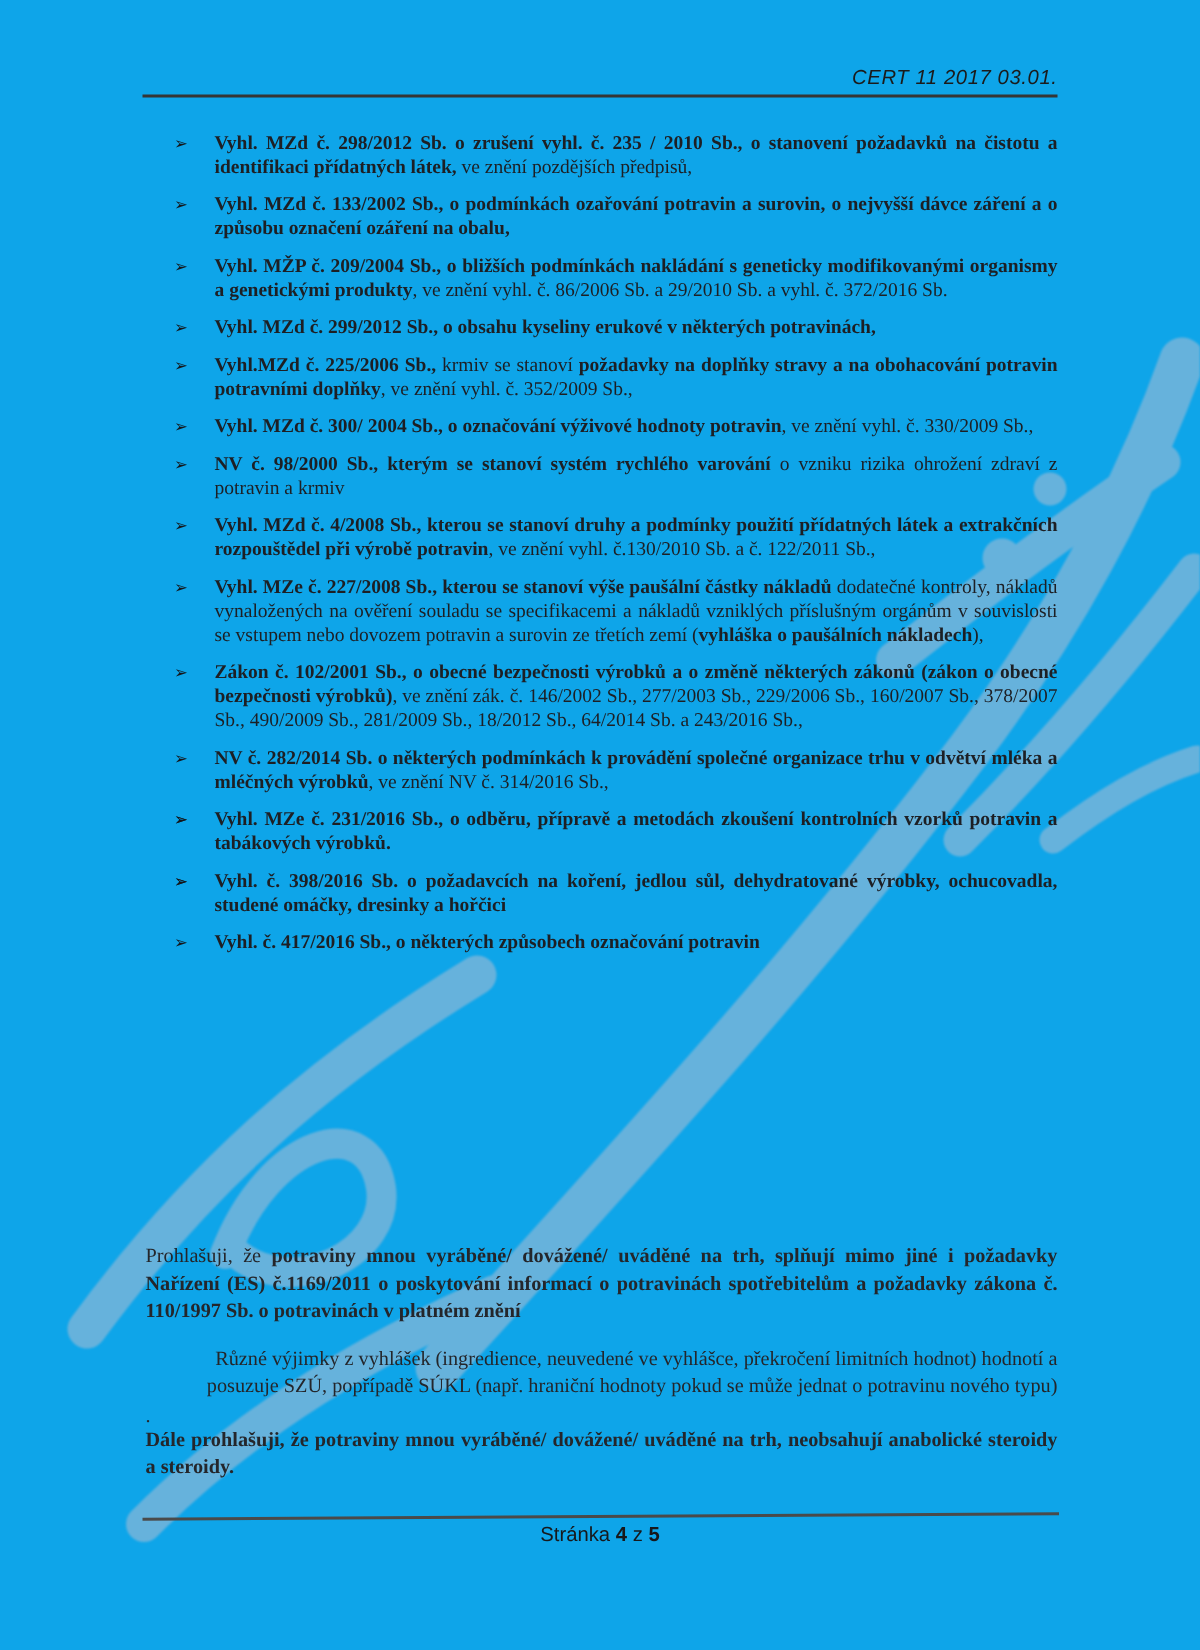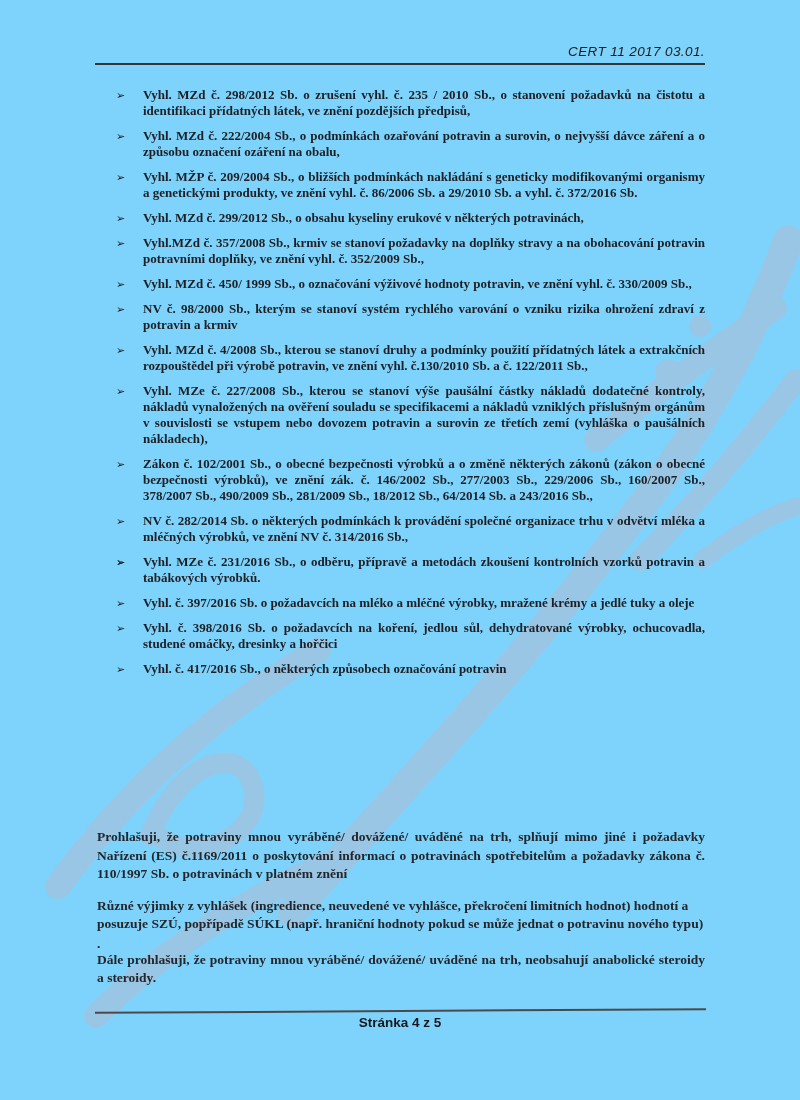--- a/index.html
+++ b/index.html
@@ -1,18 +1,18 @@
 <!DOCTYPE html>
 <html lang="cs"><head>
 <meta charset="utf-8">
 <style>
   html,body{margin:0;padding:0;background:#e9e9e9;}
   .page{
     position:relative;width:800px;height:1100px;margin:0 auto;
-    background:#7dd3fc;overflow:hidden;
+    background:#0ea5e9;overflow:hidden;
     font-family:"Liberation Serif",serif;color:#1e2024;
   }
   
   .wm{position:absolute;left:0;top:0;z-index:0;filter:blur(.7px);opacity:.55;}
   
   .content{position:relative;z-index:1;padding:44px 95px 0 95px;}
   .header-text{
     text-align:right;font-family:"Liberation Sans",sans-serif;
     font-style:italic;font-size:13.5px;letter-spacing:.4px;color:#1b1b1b;
     margin:0 0 4px 0;
@@ -20,25 +20,25 @@
   .header-rule{border:0;border-top:2px solid #353535;margin:0 0 22px 0;height:0;}
   ul.reg-list{list-style:none;margin:0;padding:0;}
   ul.reg-list li{
     position:relative;padding-left:48px;margin:0 0 9px 0;
     font-size:13px;line-height:16px;text-align:justify;color:#1d1f24;
   }
   .bullet{
     position:absolute;left:21px;top:1px;font-size:11px;color:#14161a;
     font-family:"DejaVu Sans",sans-serif;
   }
-  .seg{font-weight:bold;}
+  .seg{font-weight:normal;}
   .seg-b{font-weight:bold;}
   .paras{position:absolute;left:97px;right:95px;top:828px;z-index:1;}
   .para{font-size:13.5px;line-height:18.5px;margin:0 0 13px 0;text-align:justify;color:#24262b;}
-  .para.exceptions-note{text-align:left;margin-bottom:4px;}
+  .para.exceptions-note{text-align:right;margin-bottom:4px;}
   .para.stray-period{line-height:11px;margin:0 0 2px 0;}
   .para.steroids-declaration{margin-bottom:12px;}
   .footer-rule{
     position:absolute;left:95px;right:94px;top:1010px;height:0;z-index:1;
     border-top:2px solid #4a4a4a;transform:rotate(-0.35deg);
   }
   .footer-text{
     position:absolute;left:0;right:0;top:1015px;z-index:1;text-align:center;
     font-family:"Liberation Sans",sans-serif;font-size:13.5px;color:#17181b;
   }
@@ -61,33 +61,33 @@
       <circle id="wm-dot2" cx="700" cy="326" r="11" stroke="none" fill="#afbdd2"></circle>
     </g>
   </svg>
 
   <div class="content">
     <p class="header-text">CERT 11 2017 03.01.</p>
     <hr class="header-rule">
 
     <ul class="reg-list">
         <li><span class="bullet">➢</span><span class="seg seg-b">Vyhl. MZd č. 298/2012 Sb. o zrušení vyhl. č. 235 / 2010 Sb., o stanovení požadavků na čistotu a identifikaci přídatných látek,</span><span class="seg"> ve znění pozdějších předpisů,</span></li>
-        <li><span class="bullet">➢</span><span class="seg seg-b">Vyhl. MZd č. 222/2004 Sb., o podmínkách ozařování potravin a surovin, o nejvyšší dávce záření a o způsobu označení ozáření na obalu,</span></li>
+        <li><span class="bullet">➢</span><span class="seg seg-b">Vyhl. MZd č. 133/2002 Sb., o podmínkách ozařování potravin a surovin, o nejvyšší dávce záření a o způsobu označení ozáření na obalu,</span></li>
         <li><span class="bullet">➢</span><span class="seg seg-b">Vyhl. MŽP č. 209/2004 Sb., o bližších podmínkách nakládání s geneticky modifikovanými organismy a genetickými produkty</span><span class="seg">, ve znění vyhl. č. 86/2006 Sb. a 29/2010 Sb. a vyhl. č. 372/2016 Sb.</span></li>
         <li><span class="bullet">➢</span><span class="seg seg-b">Vyhl. MZd č. 299/2012 Sb., o obsahu kyseliny erukové v některých potravinách,</span></li>
-        <li><span class="bullet">➢</span><span class="seg seg-b">Vyhl.MZd č. 357/2008 Sb.,</span><span class="seg"> krmiv se stanoví </span><span class="seg seg-b">požadavky na doplňky stravy a na obohacování potravin potravními doplňky</span><span class="seg">, ve znění vyhl. č. 352/2009 Sb.,</span></li>
-        <li><span class="bullet">➢</span><span class="seg seg-b">Vyhl. MZd č. 450/ 1999 Sb., o označování výživové hodnoty potravin</span><span class="seg">, ve znění vyhl. č. 330/2009 Sb.,</span></li>
+        <li><span class="bullet">➢</span><span class="seg seg-b">Vyhl.MZd č. 225/2006 Sb.,</span><span class="seg"> krmiv se stanoví </span><span class="seg seg-b">požadavky na doplňky stravy a na obohacování potravin potravními doplňky</span><span class="seg">, ve znění vyhl. č. 352/2009 Sb.,</span></li>
+        <li><span class="bullet">➢</span><span class="seg seg-b">Vyhl. MZd č. 300/ 2004 Sb., o označování výživové hodnoty potravin</span><span class="seg">, ve znění vyhl. č. 330/2009 Sb.,</span></li>
         <li><span class="bullet">➢</span><span class="seg seg-b">NV č. 98/2000 Sb., kterým se stanoví systém rychlého varování</span><span class="seg"> o vzniku rizika ohrožení zdraví z potravin a krmiv</span></li>
         <li><span class="bullet">➢</span><span class="seg seg-b">Vyhl. MZd č. 4/2008 Sb., kterou se stanoví druhy a podmínky použití přídatných látek a extrakčních rozpouštědel při výrobě potravin</span><span class="seg">, ve znění vyhl. č.130/2010 Sb. a č. 122/2011 Sb.,</span></li>
         <li><span class="bullet">➢</span><span class="seg seg-b">Vyhl. MZe č. 227/2008 Sb., kterou se stanoví výše paušální částky nákladů</span><span class="seg"> dodatečné kontroly, nákladů vynaložených na ověření souladu se specifikacemi a nákladů vzniklých příslušným orgánům v souvislosti se vstupem nebo dovozem potravin a surovin ze třetích zemí (</span><span class="seg seg-b">vyhláška o paušálních nákladech</span><span class="seg">),</span></li>
         <li><span class="bullet">➢</span><span class="seg seg-b">Zákon č. 102/2001 Sb., o obecné bezpečnosti výrobků a o změně některých zákonů (zákon o obecné bezpečnosti výrobků)</span><span class="seg">, ve znění zák. č. 146/2002 Sb., 277/2003 Sb., 229/2006 Sb., 160/2007 Sb., 378/2007 Sb., 490/2009 Sb., 281/2009 Sb., 18/2012 Sb., 64/2014 Sb. a 243/2016 Sb.,</span></li>
         <li><span class="bullet">➢</span><span class="seg seg-b">NV č. 282/2014 Sb. o některých podmínkách k provádění společné organizace trhu v odvětví mléka a mléčných výrobků</span><span class="seg">, ve znění NV č. 314/2016 Sb.,</span></li>
         <li><span class="bullet">➢</span></li>
         <li><span class="bullet">➢</span><span class="seg seg-b">Vyhl. MZe č. 231/2016 Sb., o odběru, přípravě a metodách zkoušení kontrolních vzorků potravin a tabákových výrobků.</span></li>
-        <li><span class="bullet">➢</span><span class="seg seg-b">Vyhl. č. 397/2016 Sb. o požadavcích na mléko a mléčné výrobky, mražené krémy a jedlé tuky a oleje</span></li>
+        <li><span class="bullet">➢</span></li>
         <li><span class="bullet">➢</span><span class="seg seg-b">Vyhl. č. 398/2016 Sb. o požadavcích na koření, jedlou sůl, dehydratované výrobky, ochucovadla, studené omáčky, dresinky a hořčici</span></li>
         <li><span class="bullet">➢</span><span class="seg seg-b">Vyhl. č. 417/2016 Sb., o některých způsobech označování potravin</span></li>
       </ul>
   </div>
 
   <div class="paras">
       <p class="para declaration-intro"><span class="seg">Prohlašuji, že </span><span class="seg seg-b">potraviny mnou vyráběné/ dovážené/ uváděné na trh, splňují mimo jiné i požadavky Nařízení (ES) č.1169/2011 o poskytování informací o potravinách spotřebitelům a požadavky zákona č. 110/1997 Sb. o potravinách v platném znění</span></p>
       <p class="para exceptions-note"><span class="seg">Různé výjimky z vyhlášek (ingredience, neuvedené ve vyhlášce, překročení limitních hodnot) hodnotí a posuzuje SZÚ, popřípadě SÚKL (např. hraniční hodnoty pokud se může jednat o potravinu nového typu)</span></p>
       <p class="para stray-period"><span class="seg">.</span></p>
       <p class="para steroids-declaration"><span class="seg seg-b">Dále prohlašuji, že potraviny mnou vyráběné/ dovážené/ uváděné na trh, neobsahují anabolické steroidy a steroidy.</span></p>

